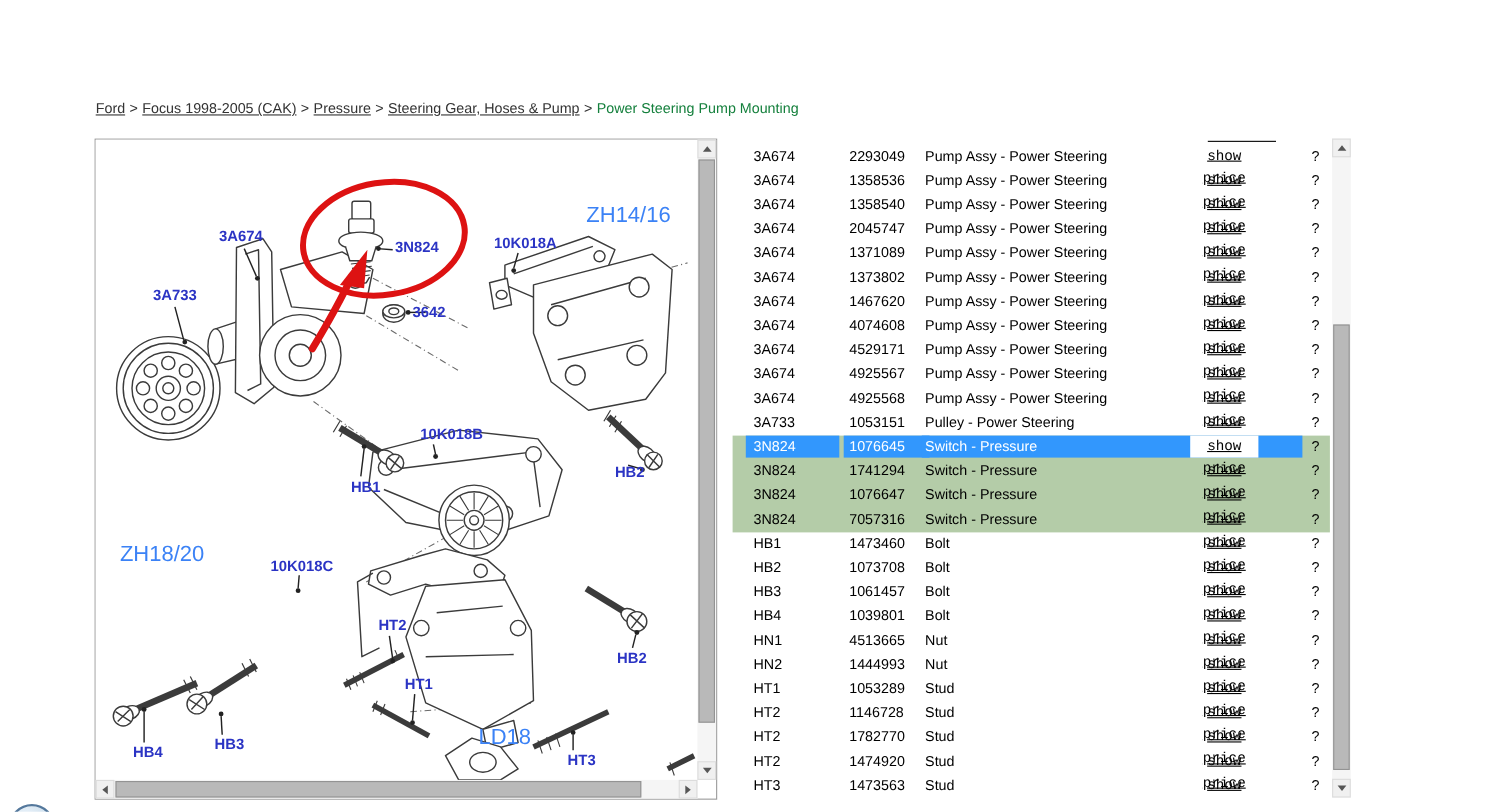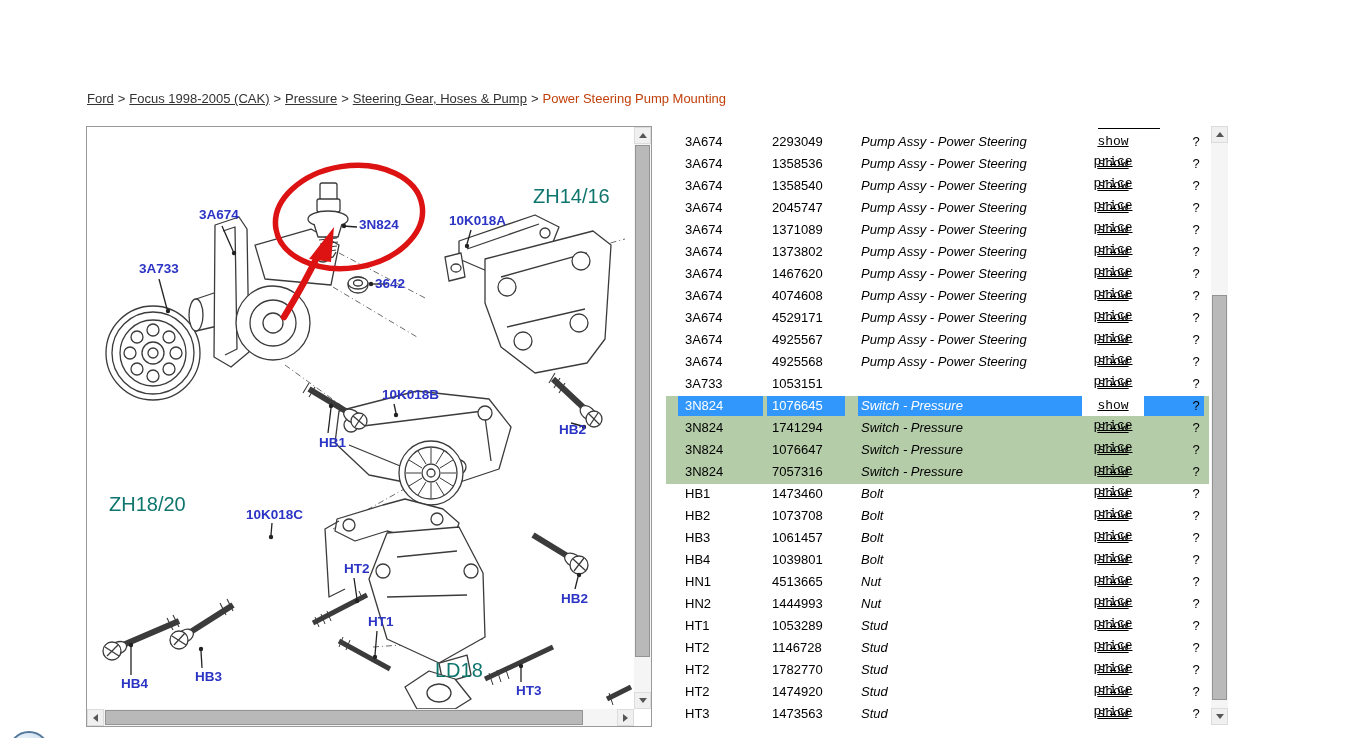--- a/index.html
+++ b/index.html
@@ -4,44 +4,44 @@
 <style>
   html,body{margin:0;padding:0;}
   body{
     width:1366px;height:738px;position:relative;overflow:hidden;
     background:#ffffff;font-family:"Liberation Sans",sans-serif;color:#000;
   }
   
   .breadcrumb{position:absolute;left:87px;top:91px;font-size:13px;color:#333;white-space:nowrap;}
   .breadcrumb a{color:#333;text-decoration:underline;cursor:pointer;}
   .breadcrumb .sep{margin:0 4px;color:#333;}
-  .breadcrumb .current{color:#c2410c;}
+  .breadcrumb .current{color:#15803d;}
   
   .diagram-panel{position:absolute;left:86px;top:126px;width:566px;height:601px;
     border:1px solid #9a9a9a;background:#fff;box-sizing:border-box;}
   .diagram-content{position:absolute;left:0;top:0;width:547px;height:582px;overflow:hidden;background:#fff;}
   .dlabel{position:absolute;font-weight:bold;font-size:13.5px;color:#2b34c4;white-space:nowrap;cursor:pointer;}
-  .glabel{position:absolute;font-size:20px;color:#0f766e;white-space:nowrap;}
+  .glabel{position:absolute;font-size:20px;color:#3b82f6;white-space:nowrap;}
   
   .sb-btn{position:absolute;width:17px;height:17px;background:#f0f0f0;border:1px solid #dcdcdc;box-sizing:border-box;display:flex;align-items:center;justify-content:center;}
   .sb-thumb{position:absolute;background:#b9b9b9;border:1px solid #939393;box-sizing:border-box;}
   .tri-up{width:0;height:0;border-left:4px solid transparent;border-right:4px solid transparent;border-bottom:5px solid #565656;}
   .tri-down{width:0;height:0;border-left:4px solid transparent;border-right:4px solid transparent;border-top:5px solid #565656;}
   .tri-left{width:0;height:0;border-top:4px solid transparent;border-bottom:4px solid transparent;border-right:5px solid #565656;}
   .tri-right{width:0;height:0;border-top:4px solid transparent;border-bottom:4px solid transparent;border-left:5px solid #565656;}
   .v-scroll{position:absolute;right:0;top:0;width:17px;height:582px;background:#f5f5f5;}
   .h-scroll{position:absolute;left:0;bottom:0;width:547px;height:17px;background:#f5f5f5;}
   
   .table-wrap{position:absolute;left:662px;top:126px;width:549px;height:599px;overflow:hidden;background:#fff;}
   .green-block{position:absolute;left:4px;top:270px;width:543px;height:88px;background:#b4cca8;}
   .trow{position:absolute;left:0;width:549px;height:22px;font-size:13px;line-height:22px;cursor:pointer;}
   .trow span{position:absolute;top:1px;height:20px;box-sizing:border-box;line-height:20px;}
   .c-code{left:16px;width:85px;padding-left:7px;}
   .c-num{left:105px;width:78px;padding-left:5px;}
-  .c-desc{left:196px;width:346px;padding-left:3px;font-style:italic;}
+  .c-desc{left:176px;width:346px;padding-left:3px;}
   .c-price{left:420px;width:62px;text-align:center;font-family:Liberation Mono, monospace;}
   .c-help{left:524px;width:20px;text-align:center;}
   .price-link{color:#000;text-decoration:underline;cursor:pointer;}
   .trow.selected .c-code,.trow.selected .c-num,.trow.selected .c-desc{background:#3297fd;color:#fff;}
   .trow.selected .c-price{background:#fff;}
   .trow.partial{top:-17px;}
   .trow.partial .uline{left:436px;width:62px;top:18px;height:2px;border-bottom:1px solid #000;}
   
   .table-scroll{position:absolute;left:1211px;top:126px;width:17px;height:599px;background:#f5f5f5;}
   
@@ -382,20 +382,21 @@
       <div class="trow normal" style="top: 225px;">
     <span class="c-code">3A674</span>
     <span class="c-num">4925568</span>
     <span class="c-desc">Pump Assy - Power Steering</span>
     <span class="c-price"><a class="price-link">show price</a></span>
     <span class="c-help">?</span>
   </div>
       <div class="trow normal" style="top: 247px;">
     <span class="c-code">3A733</span>
     <span class="c-num">1053151</span>
+    <span class="c-desc">Pulley - Power Steering</span>
     <span class="c-price"><a class="price-link">show price</a></span>
     <span class="c-help">?</span>
   </div>
       <div class="trow selected" style="top: 269px;">
     <span class="c-code">3N824</span>
     <span class="c-num">1076645</span>
     <span class="c-desc">Switch - Pressure</span>
     <span class="c-price"><a class="price-link">show price</a></span>
     <span class="c-help">?</span>
   </div>

